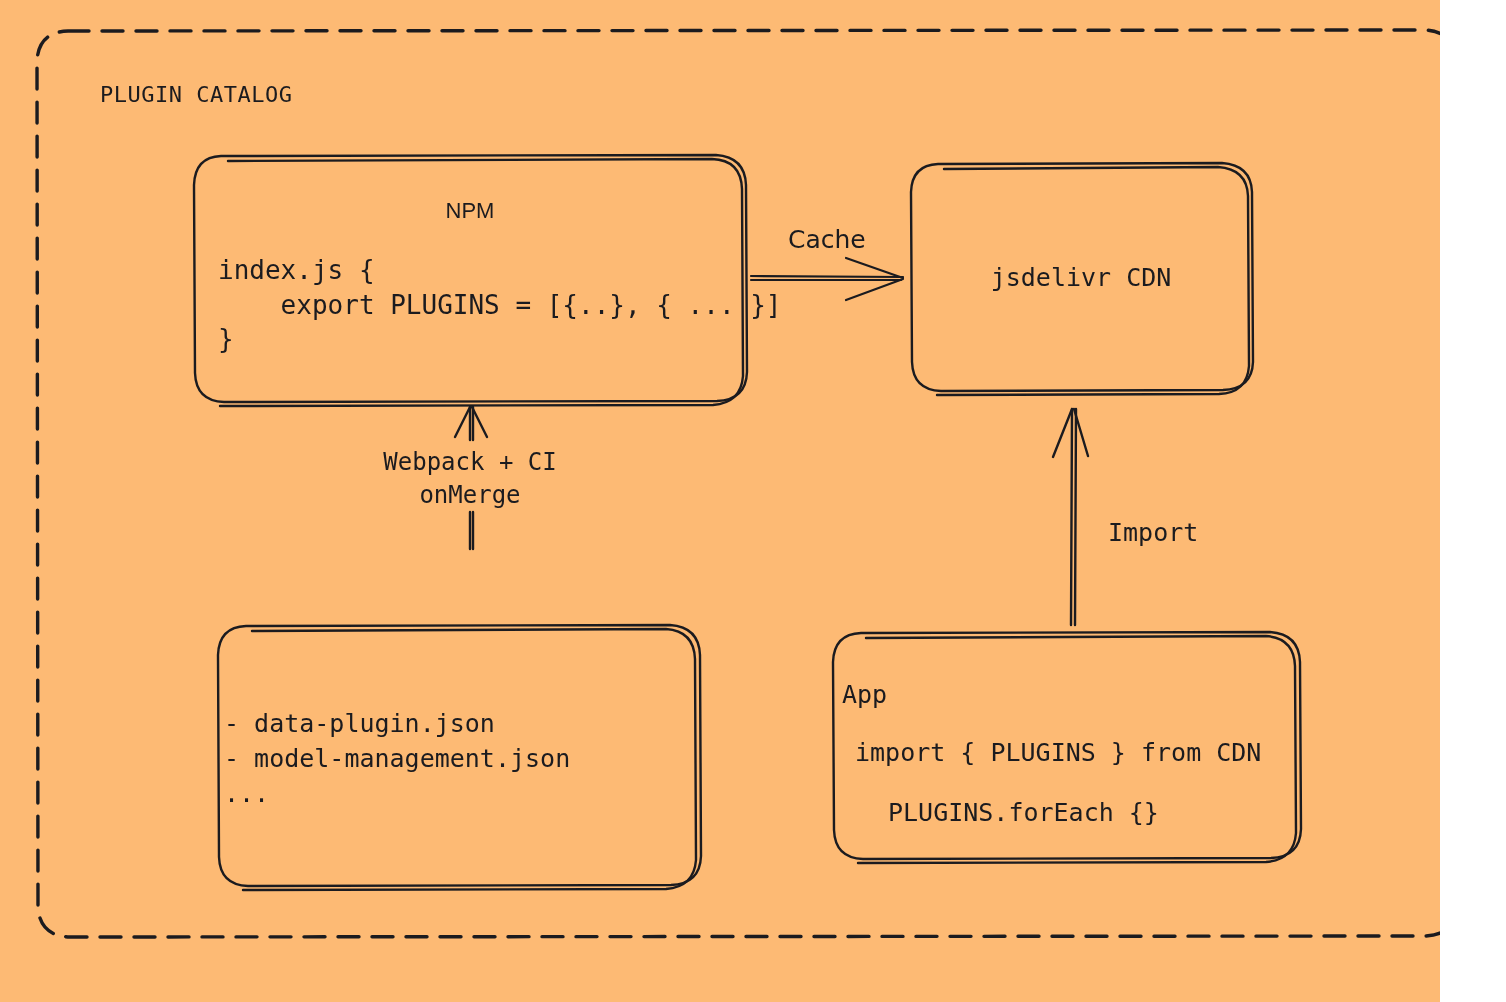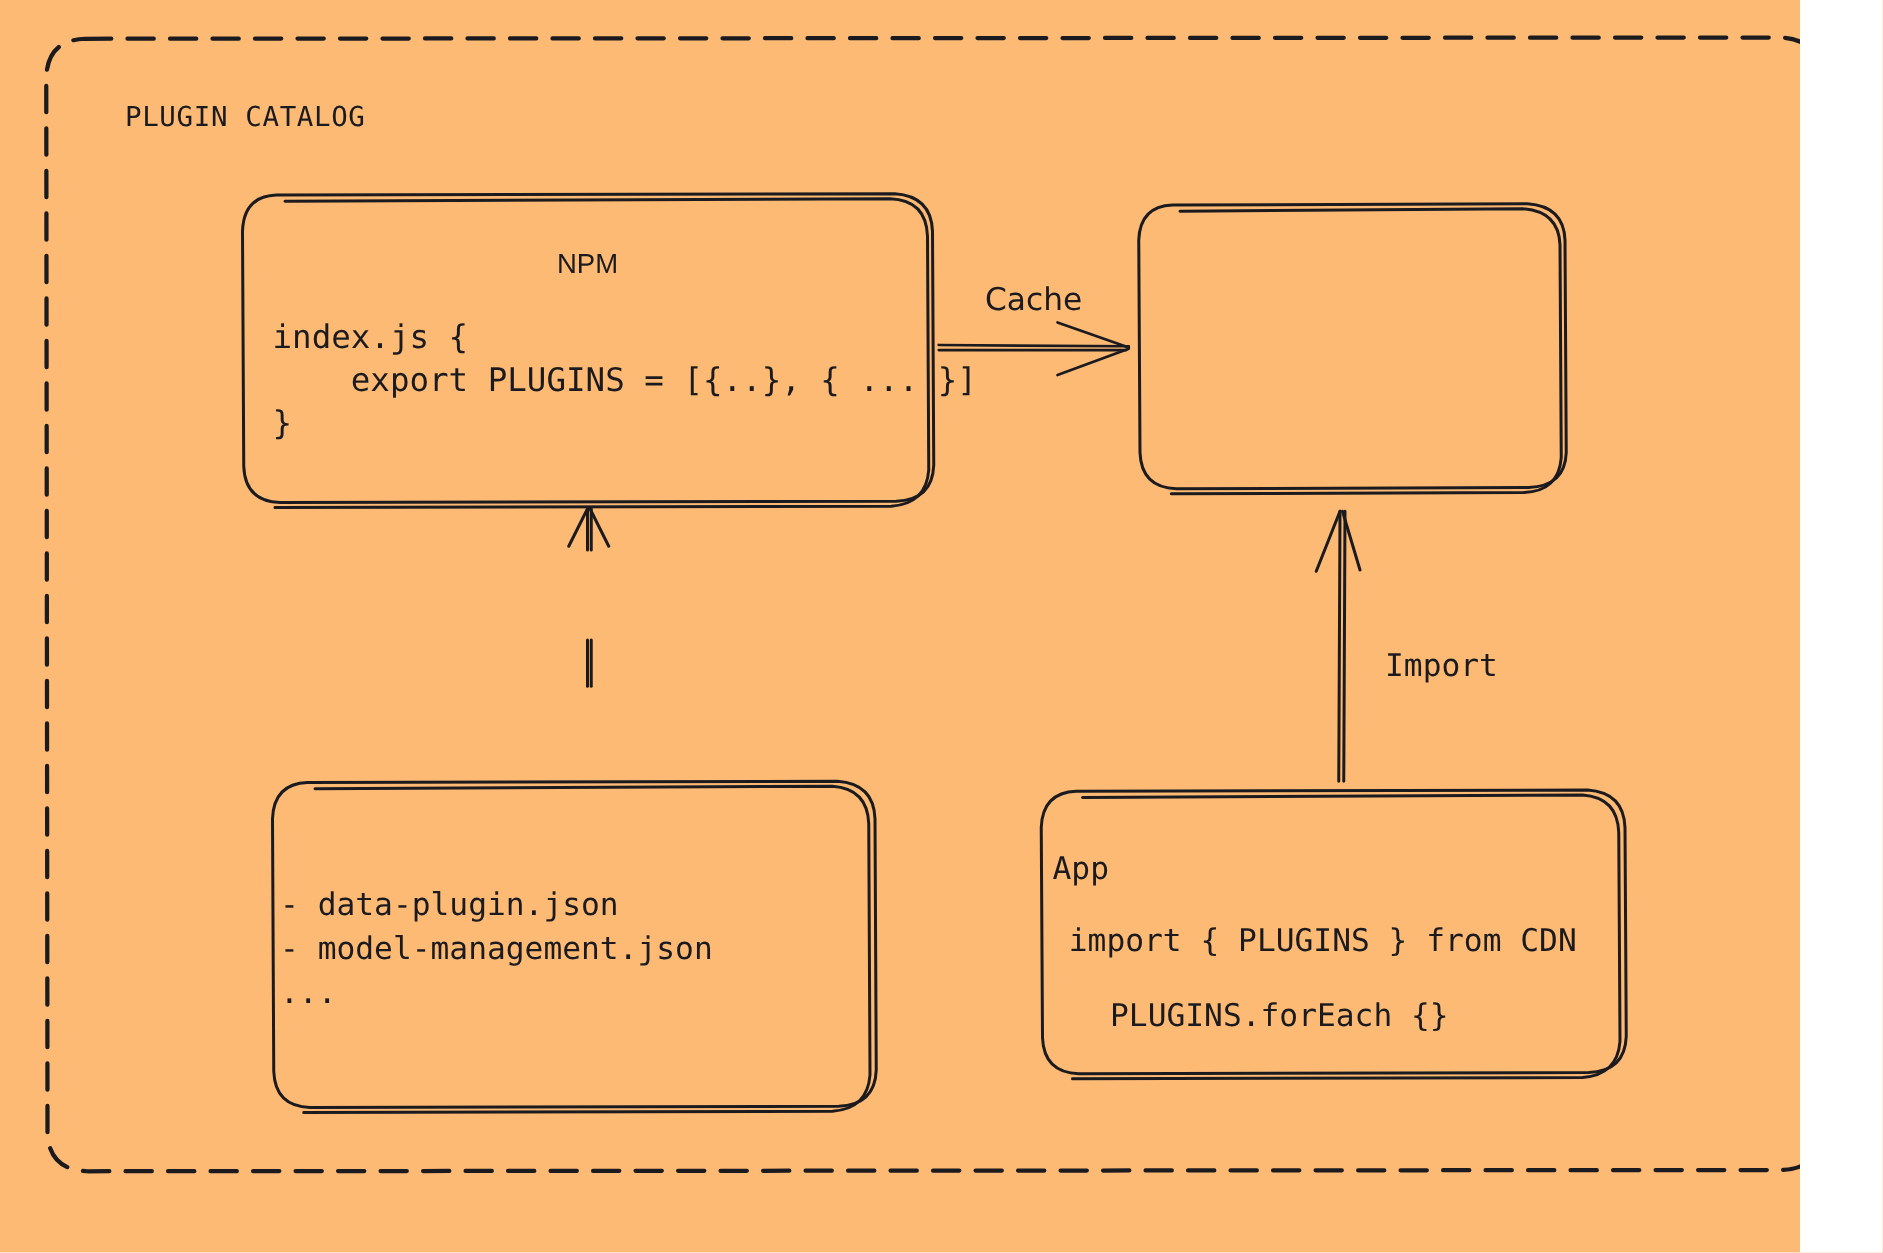--- a/index.html
+++ b/index.html
@@ -244,23 +244,26 @@
   </svg>
 
   <div class="lbl" id="group-title">PLUGIN CATALOG</div>
 
   <div class="lbl" id="npm-title">NPM</div>
 
   <div class="lbl" id="npm-code">index.js {
     export PLUGINS = [{..}, { ... }]
 }</div>
 
+  <div class="lbl" id="cdn-title">jsdelivr CDN</div>
 
   <div class="lbl sans" id="cache-label">Cache</div>
 
+  <div class="lbl" id="webpack-label">Webpack + CI
+onMerge</div>
 
   <div class="lbl" id="import-label">Import</div>
 
 
   <div class="lbl" id="repo-body">- data-plugin.json
 - model-management.json
 ...</div>
 
   <div class="lbl" id="app-title">App</div>
 

